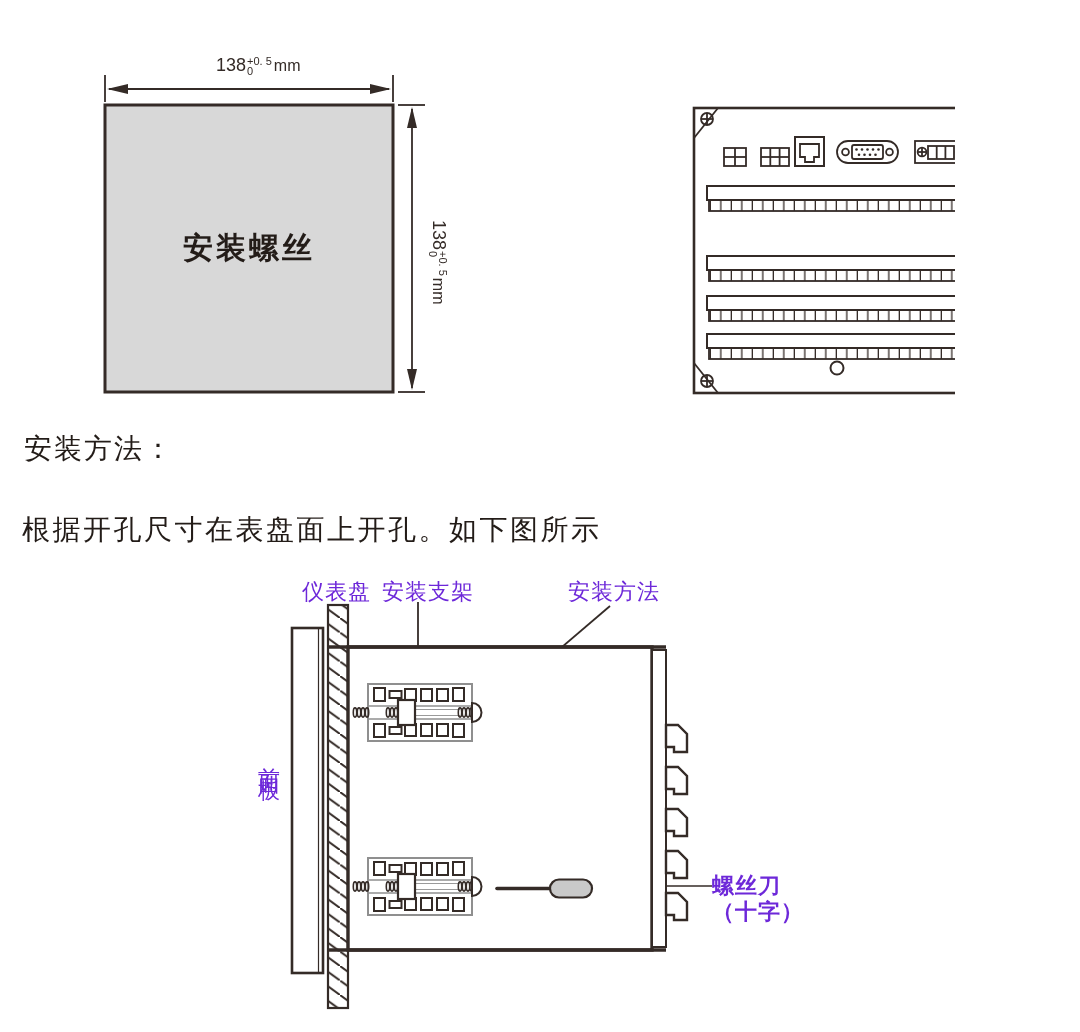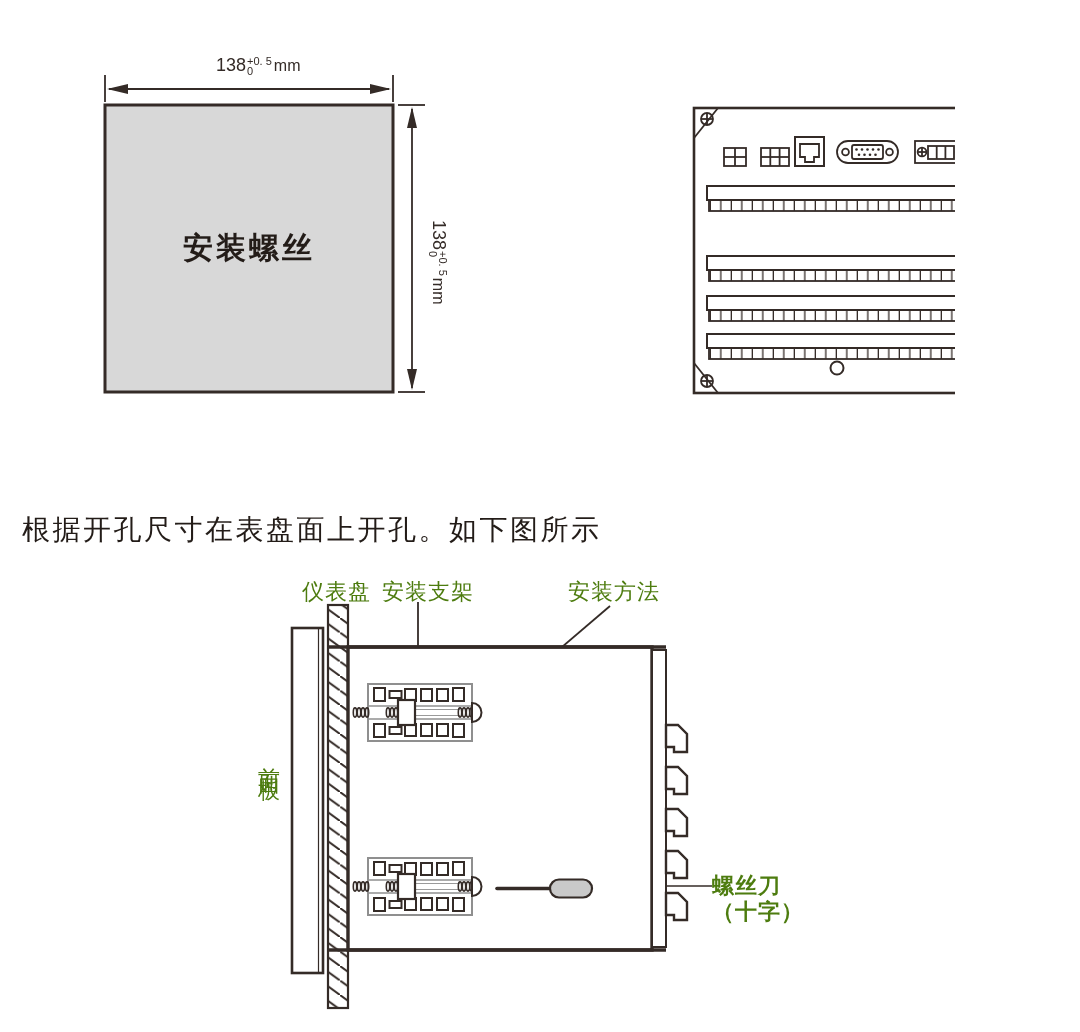--- a/index.html
+++ b/index.html
@@ -14,21 +14,21 @@
   .dim-tol{display:inline-flex;flex-direction:column;align-items:flex-start;
            font-size:11px;line-height:10px;margin:0 2px 0 1px;font-style:normal;}
   .dim-tol i{font-style:normal;}
   .dim-unit{font-size:16px;line-height:18px;margin-top:1px;}
   .v-rot{transform:rotate(90deg);transform-origin:top left;}
   
   .cutout-title{font-size:30px;font-weight:bold;letter-spacing:3px;text-align:center;color:#231c18;}
   .heading{font-size:28px;letter-spacing:2px;}
   .bodyline{font-size:28px;letter-spacing:2.5px;white-space:nowrap;}
   .indent{padding-left:60px;}
-  .diag-label{font-size:22px;letter-spacing:1px;white-space:nowrap;color:#4d7c0f;}
+  .diag-label{font-size:22px;letter-spacing:1px;white-space:nowrap;color:#6d28d9;}
   .vert-label{writing-mode:vertical-rl;text-orientation:upright;letter-spacing:6px;}
   .two-line{line-height:26px;font-weight:bold;}
 </style>
 </head>
 <body>
 
 <div class="page">
 
   <svg class="abs" style="left:60px;top:45px" width="400" height="360" viewBox="0 0 400 360">
     <g stroke="#342b27" fill="none">
@@ -164,20 +164,21 @@
         <rect x="19" y="210" width="262" height="11" fill="url(#cells)" stroke-width="1.8"></rect>
       </g>
       <g stroke-width="2">
         <rect x="17" y="234" width="266" height="14"></rect>
         <rect x="19" y="248" width="262" height="11" fill="url(#cells)" stroke-width="1.8"></rect>
       </g>
       <circle cx="147" cy="268" r="6.5" stroke-width="2"></circle>
     </g>
   </svg>
 
+  <div class="abs heading" style="left:24px;top:430px">安装方法：</div>
   <div class="abs bodyline" style="left:22px;top:511px">根据开孔尺寸在表盘面上开孔。如下图所示</div>
 
   <svg class="abs" style="left:240px;top:560px" width="570" height="472" viewBox="0 0 570 472">
     <defs>
       <pattern id="hatch" patternUnits="userSpaceOnUse" width="20" height="14.5">
         <path d="M0,0 L20,14.5" stroke="#342b27" stroke-width="2"></path>
       </pattern>
       <g id="bracket">
         <rect x="0" y="0" width="104" height="57" fill="#ffffff" stroke="#8f8f8f" stroke-width="2"></rect>
         <line x1="0" y1="22" x2="104" y2="22" stroke="#8f8f8f" stroke-width="1.5"></line>

